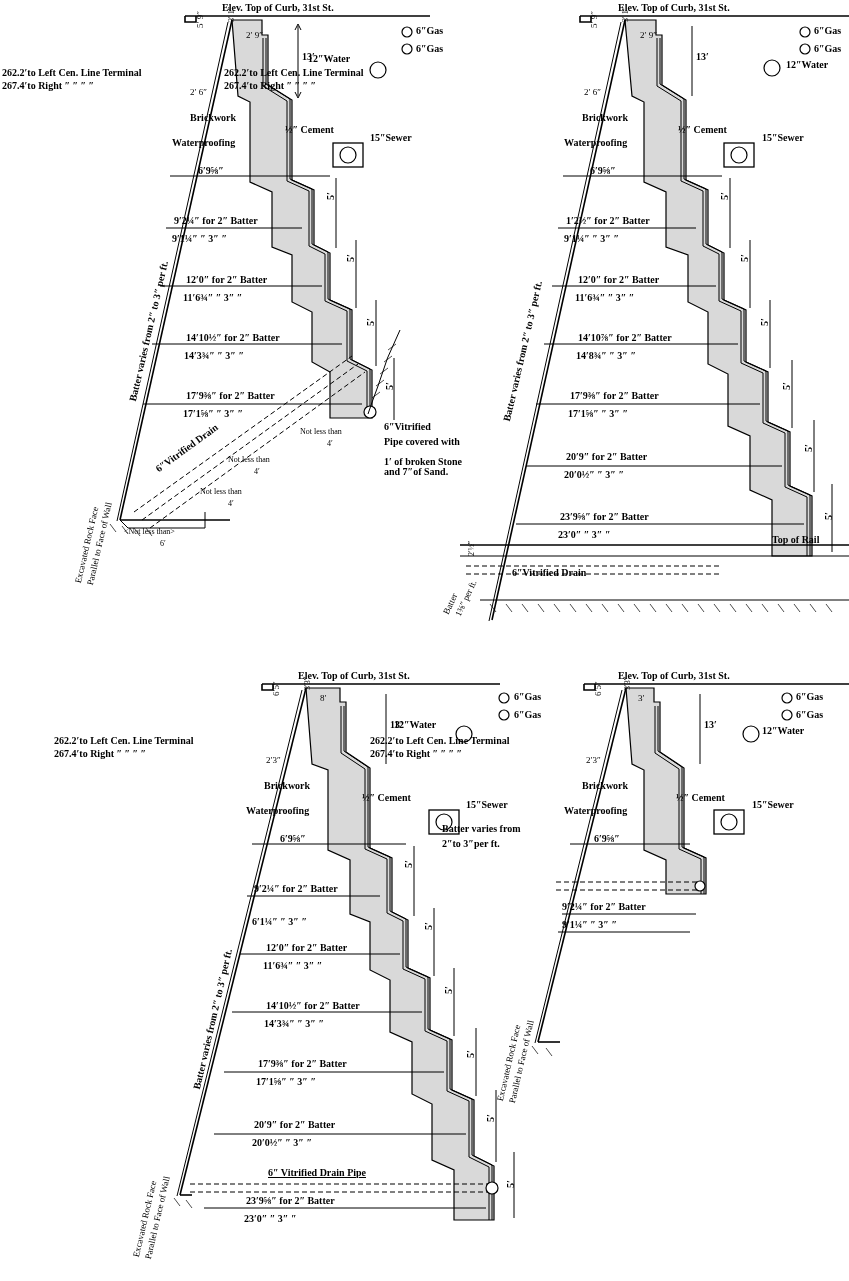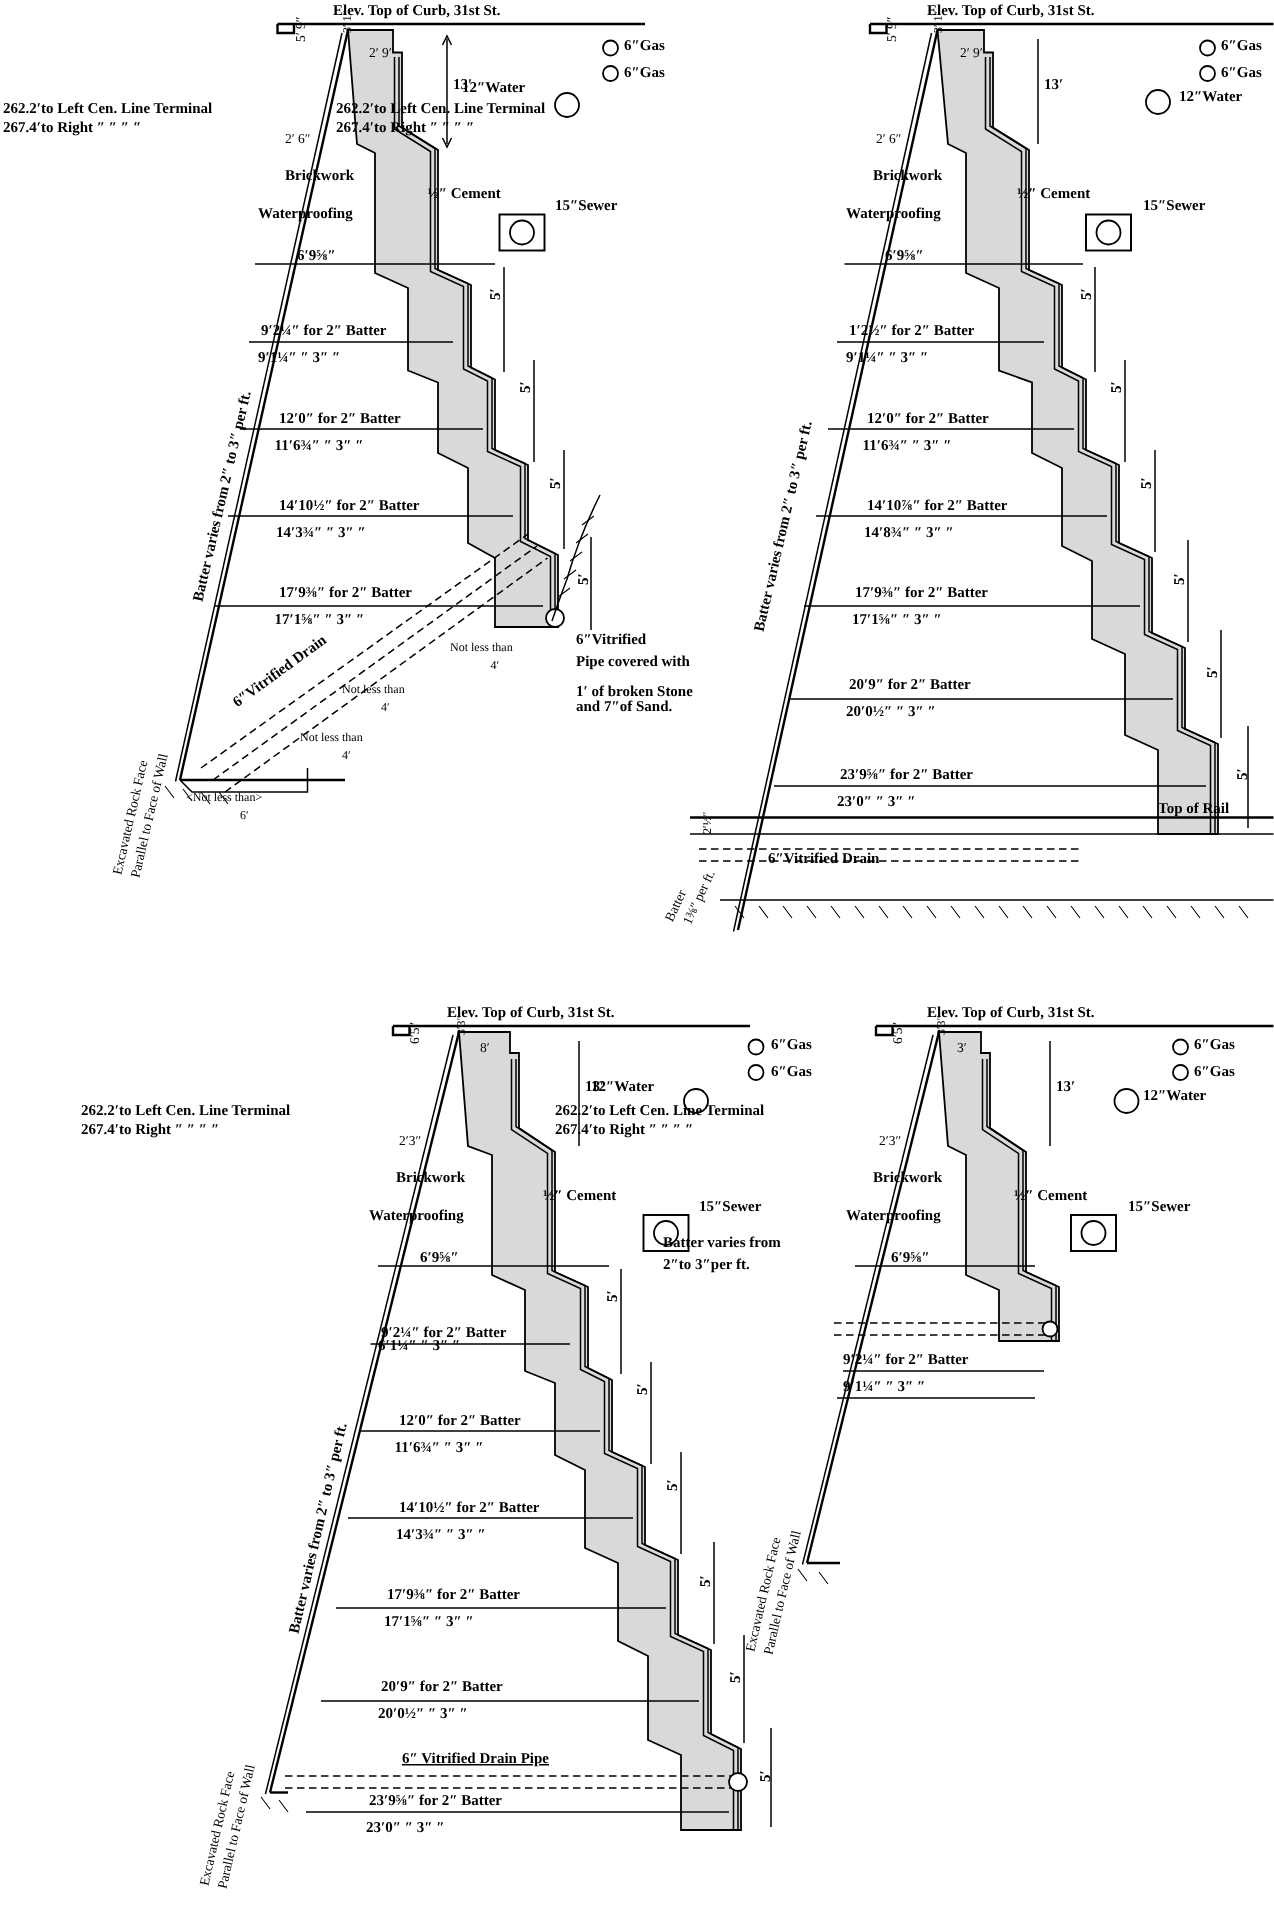--- a/index.html
+++ b/index.html
@@ -271,21 +271,21 @@
   <div class="lbl b" style="left:206px;top:146px;">Waterproofing</div>
   <div class="lbl b" style="left:322px;top:133px;">½″ Cement</div>
   <div class="lbl b" style="left:474px;top:32px;">6″Gas</div>
   <div class="lbl b" style="left:474px;top:50px;">6″Gas</div>
   <div class="lbl b" style="left:354px;top:60px;">12″Water</div>
   <div class="lbl b" style="left:426px;top:140px;">15″Sewer</div>
   <div class="lbl b" style="left:350px;top:60px;">13′</div>
   <div class="lbl b" style="left:240px;top:174px;">6′9⅝″</div>
 
   <div class="lbl b" style="left:214px;top:224px;">9′2¼″ for 2″ Batter</div>
-  <div class="lbl b" style="left:212px;top:233px;">6′1¼″  ″  3″   ″</div>
+  <div class="lbl b" style="left:212px;top:257px;">6′1¼″  ″  3″   ″</div>
   <div class="lbl b" style="left:226px;top:283px;">12′0″ for 2″ Batter</div>
   <div class="lbl b" style="left:223px;top:301px;">11′6¾″  ″  3″   ″</div>
   <div class="lbl b" style="left:226px;top:341px;">14′10½″ for 2″ Batter</div>
   <div class="lbl b" style="left:224px;top:359px;">14′3¾″  ″  3″   ″</div>
   <div class="lbl b" style="left:218px;top:399px;">17′9⅜″ for 2″ Batter</div>
   <div class="lbl b" style="left:216px;top:417px;">17′1⅝″ ″  3″   ″</div>
   <div class="lbl b" style="left:214px;top:460px;">20′9″ for 2″ Batter</div>
   <div class="lbl b" style="left:212px;top:478px;">20′0½″  ″  3″   ″</div>
   <div class="lbl b" style="left:206px;top:536px;">23′9⅝″ for 2″ Batter</div>
   <div class="lbl b" style="left:204px;top:554px;">23′0″   ″  3″   ″</div>

